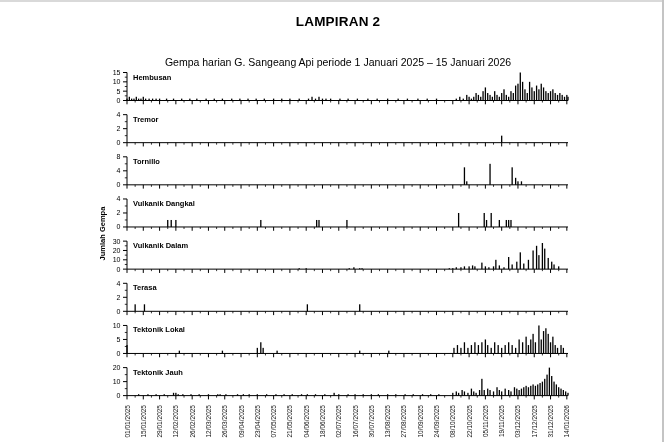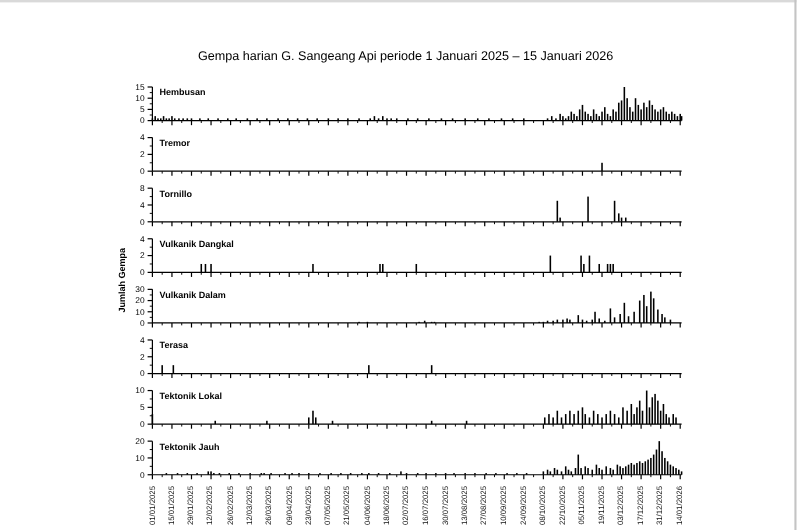--- a/index.html
+++ b/index.html
@@ -2,35 +2,36 @@
 <html><head>
 <meta charset="utf-8">
 <style>
   html,body{margin:0;padding:0;background:#fff;}
   #page{position:relative;width:664px;height:442px;background:#ffffff;overflow:hidden;
         font-family:"Liberation Sans",sans-serif;color:#000;}
   .edge-top{position:absolute;left:0;top:0;width:664px;height:2px;background:#d9d9d9;}
   .edge-right{position:absolute;right:0;top:0;width:2px;height:442px;background:#c4c4c4;}
   .title{position:absolute;left:12px;right:0;top:14px;text-align:center;
          font-size:13.5px;font-weight:bold;letter-spacing:.2px;}
-  .subtitle{position:absolute;left:12px;right:0;top:41px;text-align:center;font-size:10.5px;}
+  .subtitle{position:absolute;left:12px;right:0;top:56px;text-align:center;font-size:10.5px;}
   .ylab{position:absolute;left:60px;top:229px;width:84px;text-align:center;
         font-size:7.5px;font-weight:bold;transform:rotate(-90deg);transform-origin:center;}
   #chart-svg{position:absolute;left:0;top:0;}
   #x-labels span{position:absolute;display:block;width:70px;height:10px;line-height:10px;
         font-size:6.5px;text-align:right;white-space:nowrap;
         transform:rotate(-90deg);transform-origin:top right;color:#111;}
 </style>
 </head>
 <body>
 
 <div id="page">
   <div class="edge-top"></div>
   <div class="edge-right"></div>
 
+  <div class="title">LAMPIRAN 2</div>
   <div class="subtitle">Gempa harian G. Sangeang Api periode 1 Januari 2025 – 15 Januari 2026</div>
   <div class="ylab">Jumlah Gempa</div>
 
   <svg id="chart-svg" width="664" height="442" viewBox="0 0 664 442">
       <g>
         <line x1="127" y1="72.5" x2="127" y2="100.5" stroke="#000000" stroke-width="1"></line>
         <line x1="127" y1="100.5" x2="568" y2="100.5" stroke="#000000" stroke-width="1"></line>
         <line x1="123" y1="100.5" x2="127" y2="100.5" stroke="#000000" stroke-width="1"></line>
         <text x="120.5" y="102.9" font-size="7" text-anchor="end" font-family="&quot;Liberation Sans&quot;, sans-serif" fill="#000000" font-weight="normal">0</text>
         <line x1="123" y1="91.16666666666667" x2="127" y2="91.16666666666667" stroke="#000000" stroke-width="1"></line>

